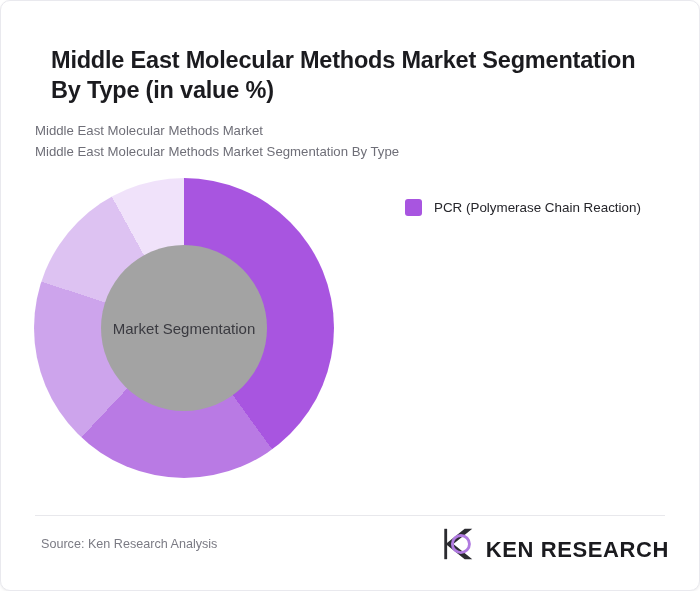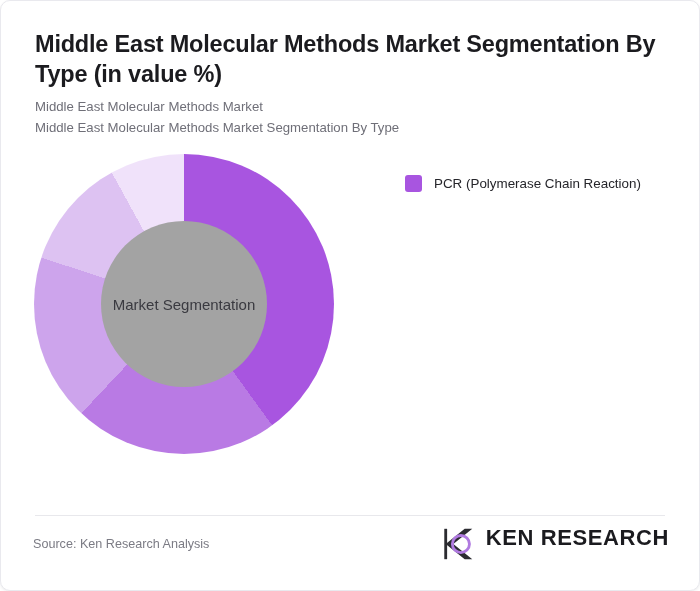--- a/index.html
+++ b/index.html
@@ -26,21 +26,21 @@
   }
   .header {
     padding: 28px 34px 0 34px;
   }
   .title {
     font-size: 23.5px;
     font-weight: bold;
     color: #1b1b1f;
     line-height: 1.28;
     letter-spacing: -0.2px;
-    margin: 0;
+    margin: 16px;
   }
   .subtitles {
     margin-top: 8px;
   }
   .subtitle {
     font-size: 13.2px;
     color: #6f6f78;
     line-height: 1.55;
   }
   .chart-area {
@@ -108,35 +108,35 @@
   .footer-divider {
     position: absolute;
     left: 34px;
     right: 34px;
     bottom: 74px;
     height: 1px;
     background: #e8e8ec;
   }
   .footer {
     position: absolute;
-    left: 32px;
+    left: 40px;
     right: 30px;
     bottom: 26px;
     height: 40px;
     display: flex;
     align-items: center;
     justify-content: space-between;
   }
   .source {
     font-size: 12.6px;
     color: #7b7b84;
   }
   .brand {
     display: flex;
-    align-items: flex-start;
+    align-items: flex-end;
   }
   .brand-mark {
     width: 38px;
     height: 38px;
     margin-right: 8px;
   }
   .brand-text {
     font-size: 22px;
     font-weight: bold;
     letter-spacing: 0.6px;

